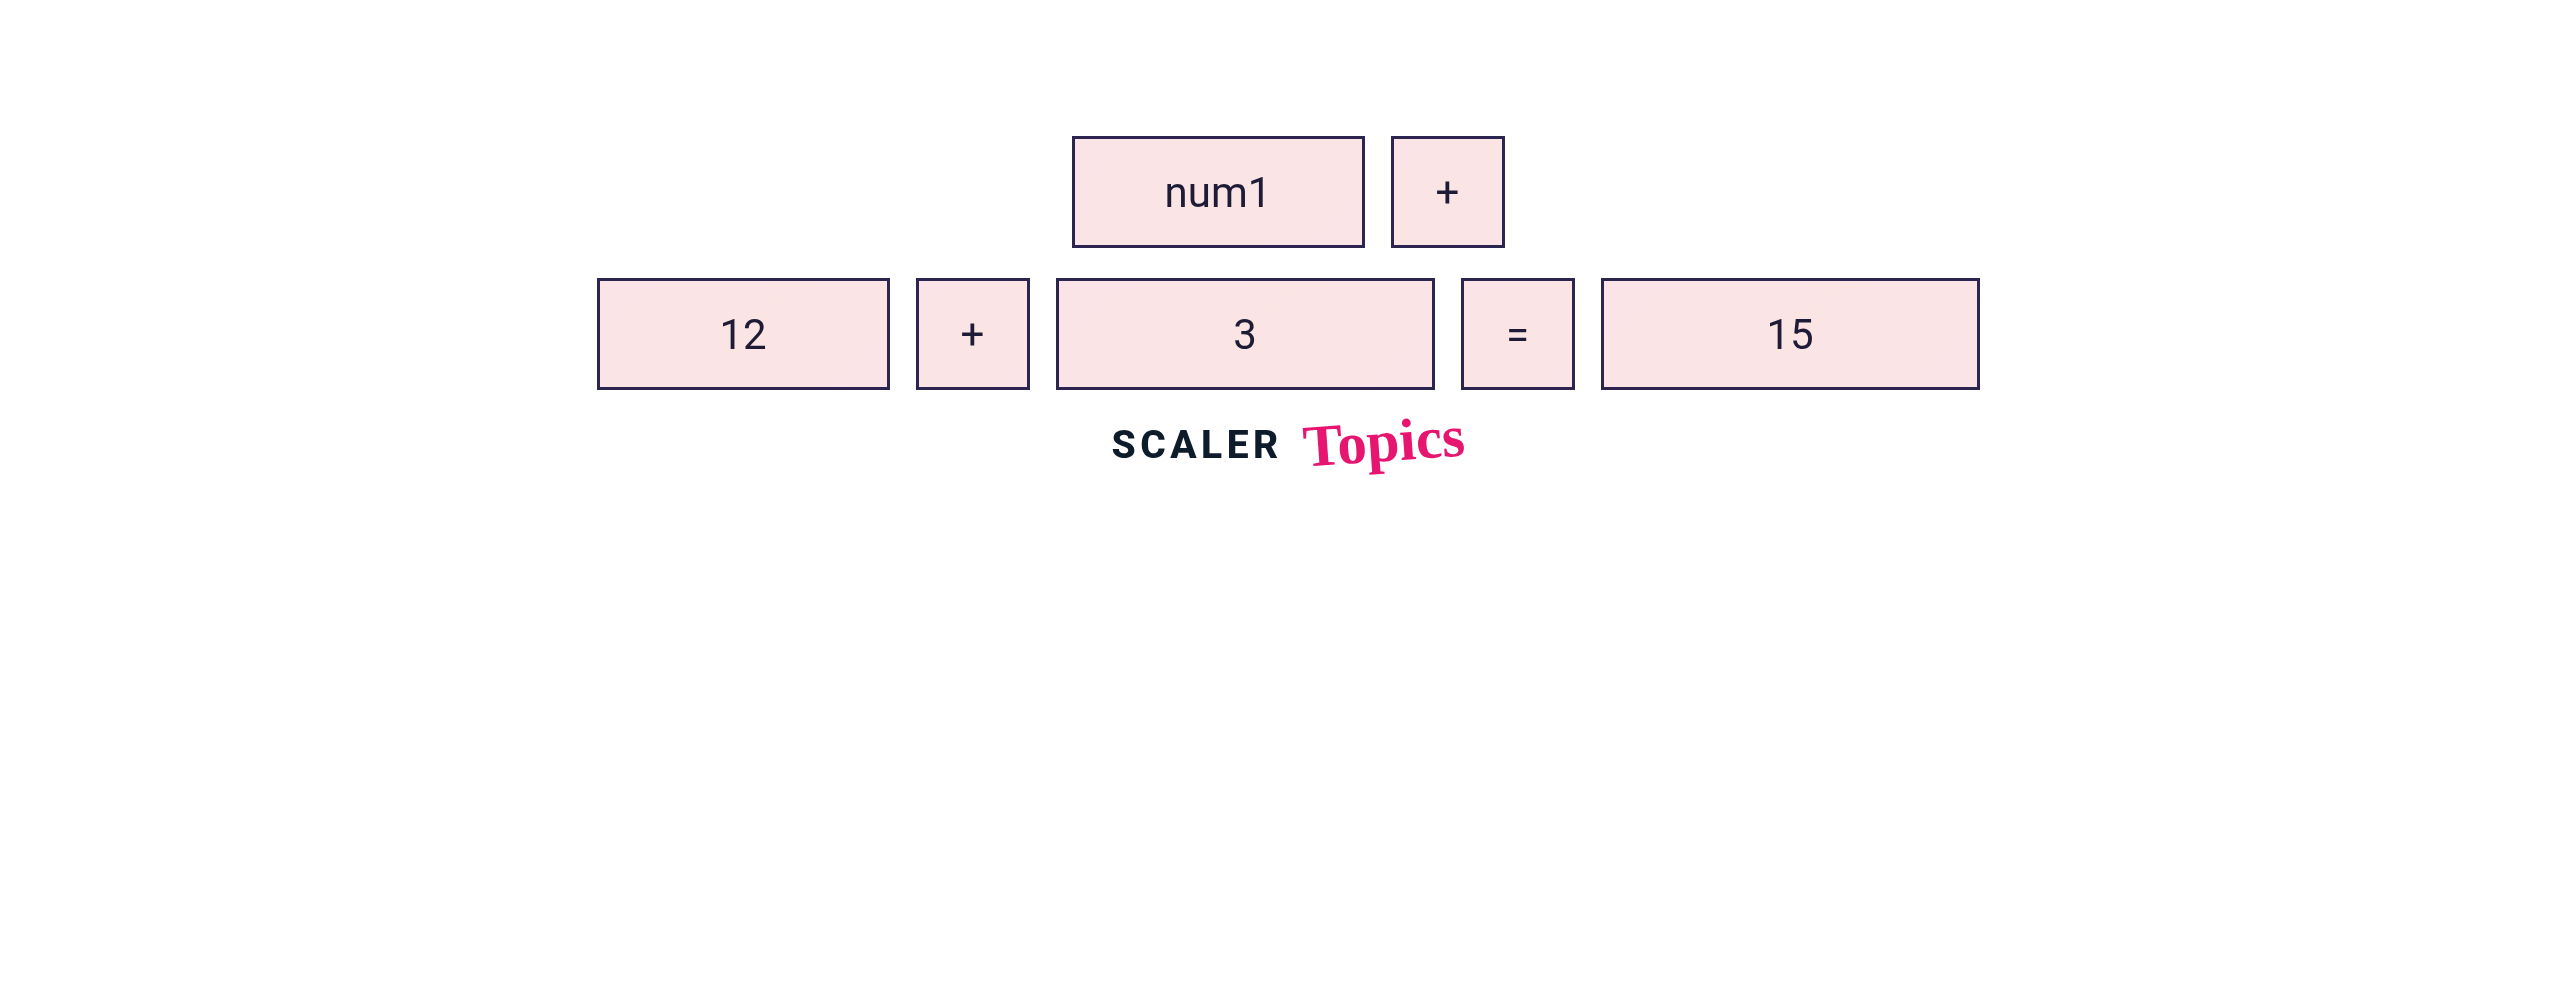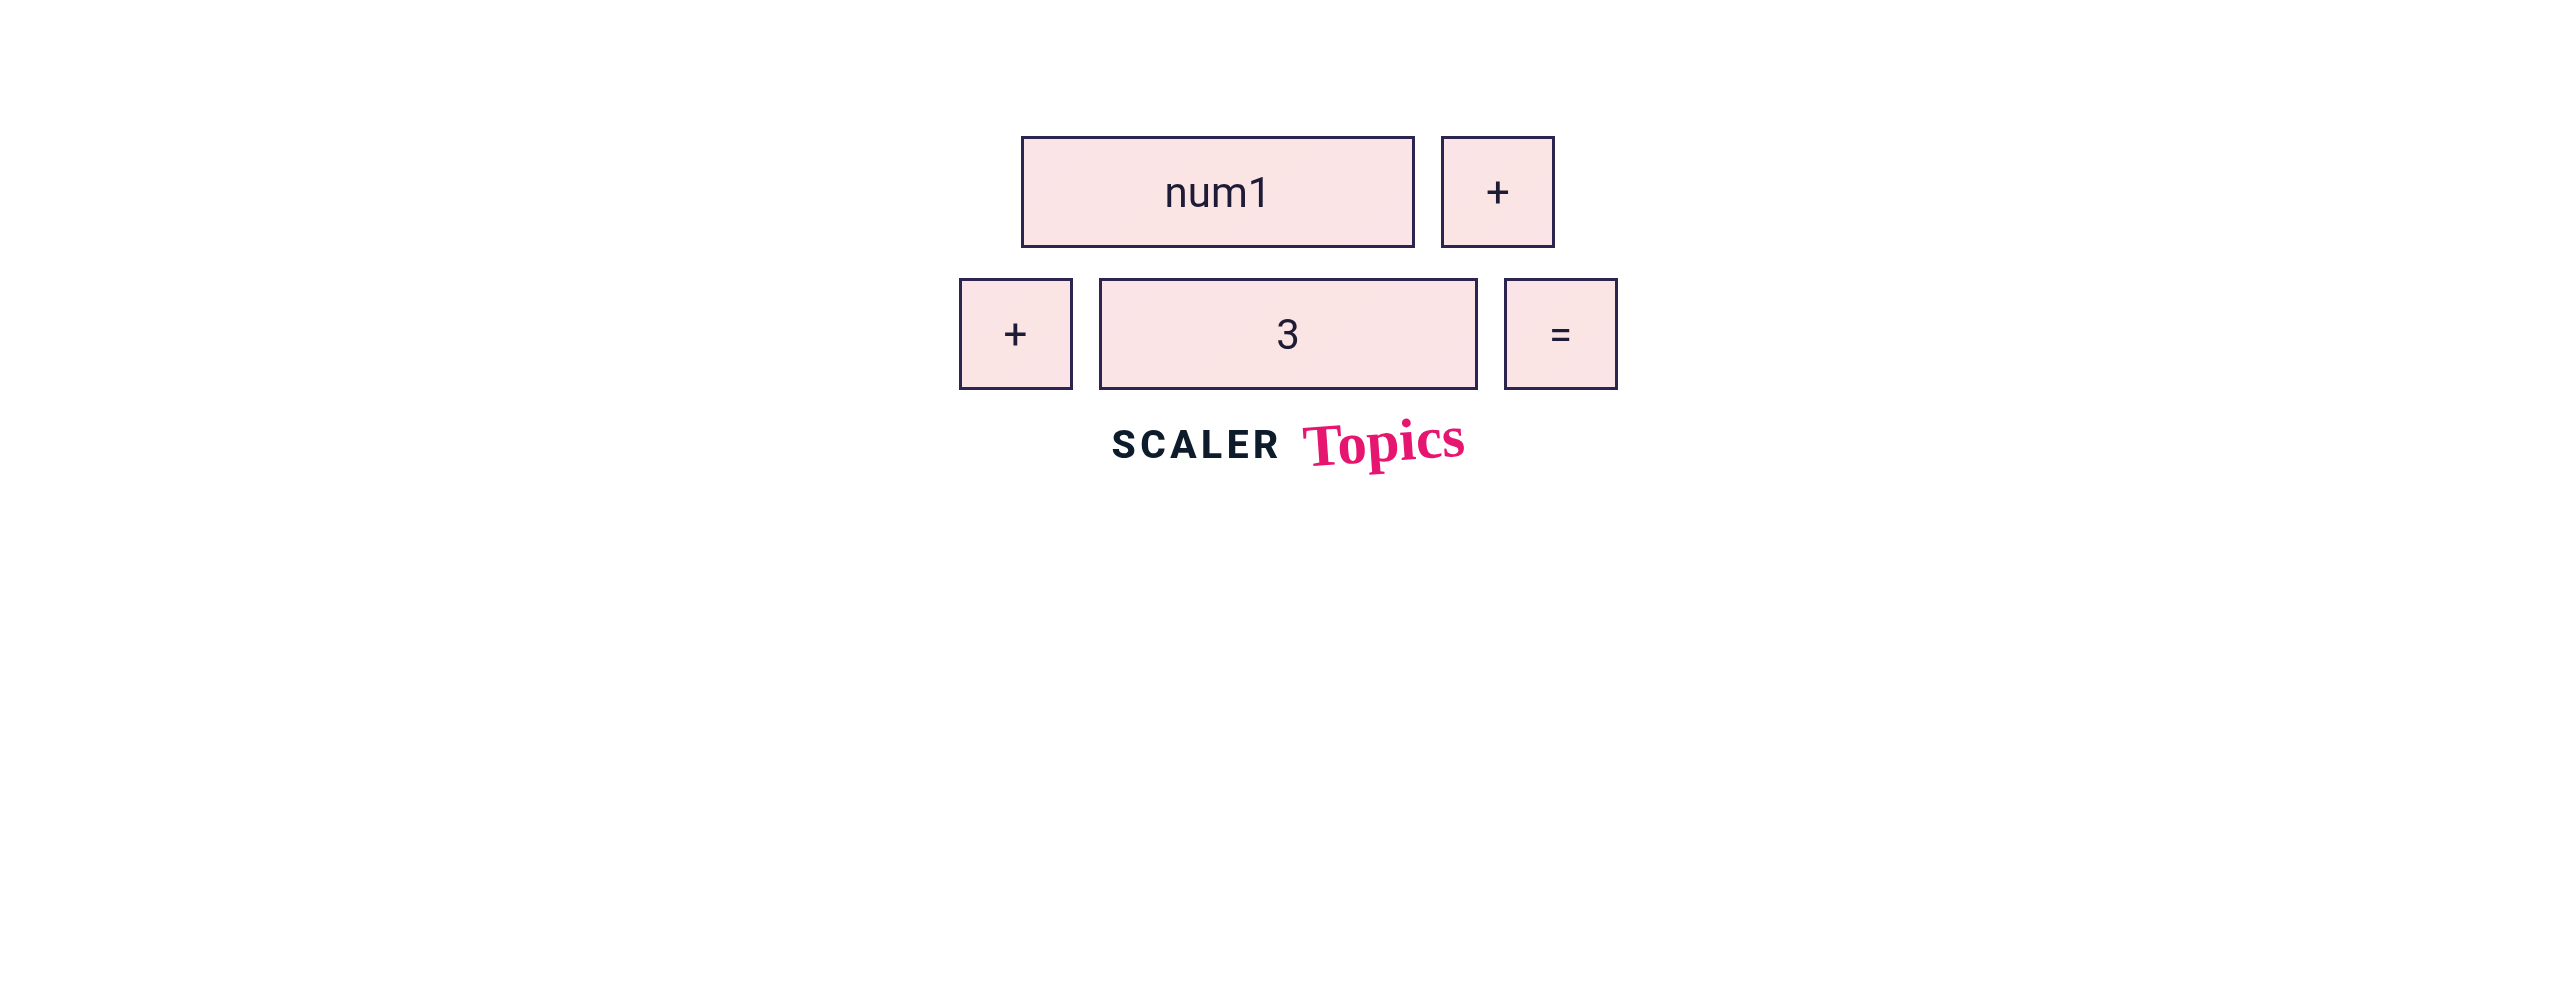--- a/index.html
+++ b/index.html
@@ -28,21 +28,21 @@
     border: 3px solid #2b2550;
     background: linear-gradient(135deg, #fbe4e8 0%, #fbe4e4 50%, #fbe4e8 100%);
     display: flex;
     align-items: center;
     justify-content: center;
     font-size: 42px;
     color: #1e1b36;
     font-weight: 400;
     height: 112px;
   }
-  .cell.wide  { width: 394px; }
+  .cell.wide  { width: 293px; }
   .cell.wide2 { width: 379px; }
   .cell.op    { width: 114px; }
   .logo {
     display: flex;
     align-items: center;
     line-height: 1;
     gap: 20px;
   }
   .logo-top {
     font-size: 39px;
@@ -68,28 +68,34 @@
   <div class="row">
     <div class="cell wide">
       <span>num1</span>
     </div>
     <div class="cell op">
       <span>+</span>
     </div>
   </div>
 
   <div class="row">
+    <div class="cell wide">
+      <span>12</span>
+    </div>
     <div class="cell op">
       <span>+</span>
     </div>
     <div class="cell wide2">
       <span>3</span>
     </div>
     <div class="cell op">
       <span>=</span>
+    </div>
+    <div class="cell wide2">
+      <span>15</span>
     </div>
   </div>
 
   <div class="logo">
     <div class="logo-top">SCALER</div>
     <div class="logo-bottom">Topics</div>
   </div>
 
 </div>
 

